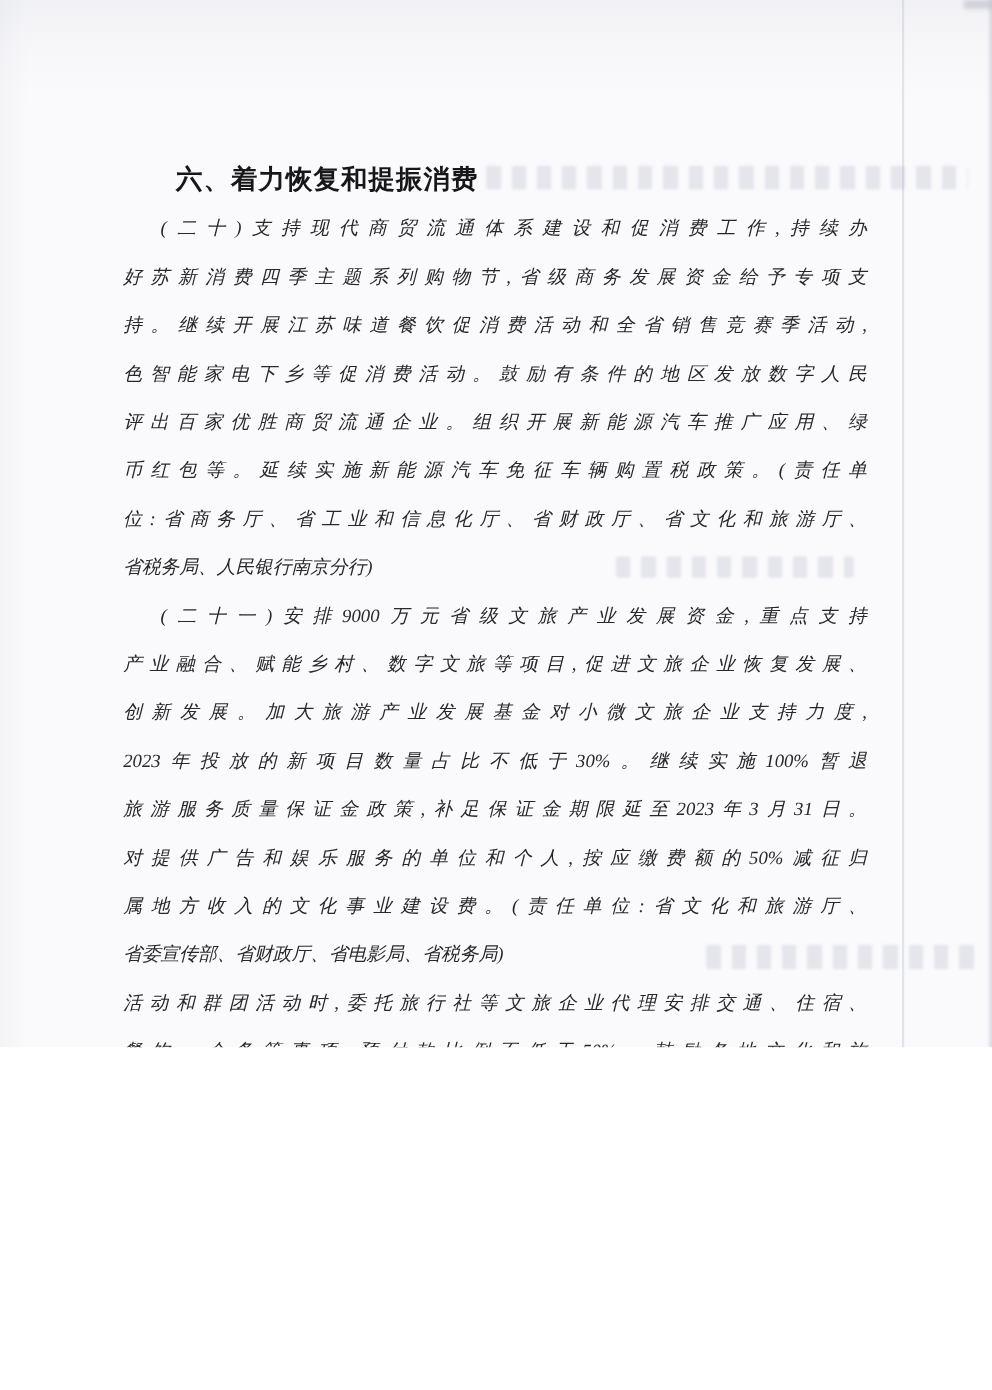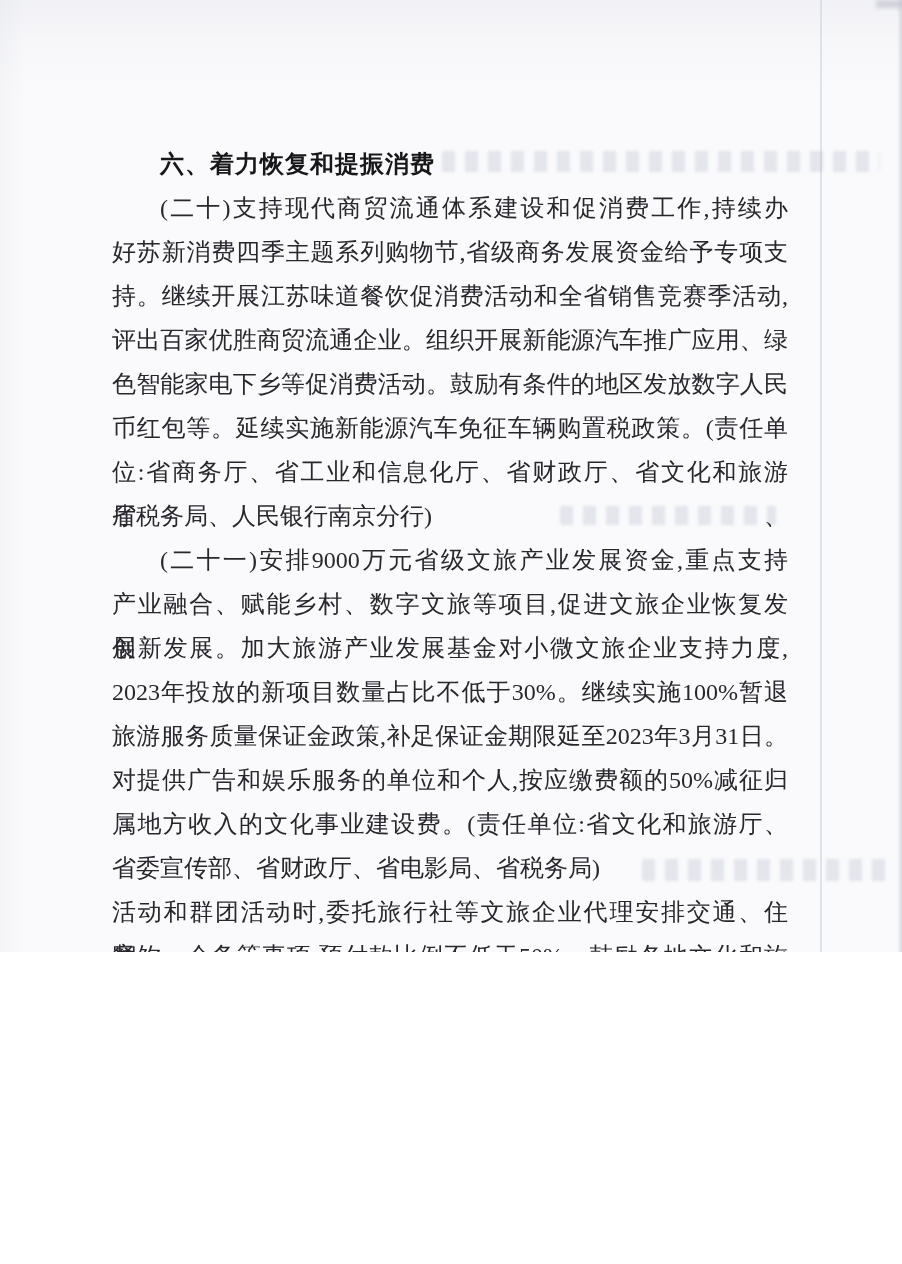--- a/index.html
+++ b/index.html
@@ -61,22 +61,23 @@
   }
   
   .text-block{
     position:absolute;
     left:112px;top:142px;width:676px;
     color:#27272c;
   }
   .line{
     height:44px;
     line-height:44px;
-    font-size:24px;
+    font-size:17px;
     white-space:nowrap;
+    font-style:italic;
   }
   .line.j{
     white-space:normal;
     text-align:justify;
     text-align-last:justify;
     text-justify:inter-character;
   }
   .line.indent{text-indent:2em;}
   .heading{
     font-family:"Liberation Sans","DejaVu Sans",sans-serif;
@@ -111,22 +112,22 @@
   <div class="ghost g2"></div>
   <div class="ghost g3"></div>
   <div class="ghost g4"></div>
 
   <div class="text-block">
     <div class="heading">六、着力恢复和提振消费</div>
     <div id="body-lines">
         <div class="line indent j">(二十)支持现代商贸流通体系建设和促消费工作,持续办</div>
         <div class="line j">好苏新消费四季主题系列购物节,省级商务发展资金给予专项支</div>
         <div class="line j">持。继续开展江苏味道餐饮促消费活动和全省销售竞赛季活动,</div>
+        <div class="line j">色智能家电下乡等促消费活动。鼓励有条件的地区发放数字人民</div>
         <div class="line j">评出百家优胜商贸流通企业。组织开展新能源汽车推广应用、绿</div>
-        <div class="line j">色智能家电下乡等促消费活动。鼓励有条件的地区发放数字人民</div>
         <div class="line j">币红包等。延续实施新能源汽车免征车辆购置税政策。(责任单</div>
         <div class="line j">位:省商务厅、省工业和信息化厅、省财政厅、省文化和旅游厅、</div>
         <div class="line">省税务局、人民银行南京分行)</div>
         <div class="line indent j">(二十一)安排9000万元省级文旅产业发展资金,重点支持</div>
         <div class="line j">产业融合、赋能乡村、数字文旅等项目,促进文旅企业恢复发展、</div>
         <div class="line j">创新发展。加大旅游产业发展基金对小微文旅企业支持力度,</div>
         <div class="line j">2023年投放的新项目数量占比不低于30%。继续实施100%暂退</div>
         <div class="line j">旅游服务质量保证金政策,补足保证金期限延至2023年3月31日。</div>
         <div class="line j">对提供广告和娱乐服务的单位和个人,按应缴费额的50%减征归</div>
         <div class="line j">属地方收入的文化事业建设费。(责任单位:省文化和旅游厅、</div>

